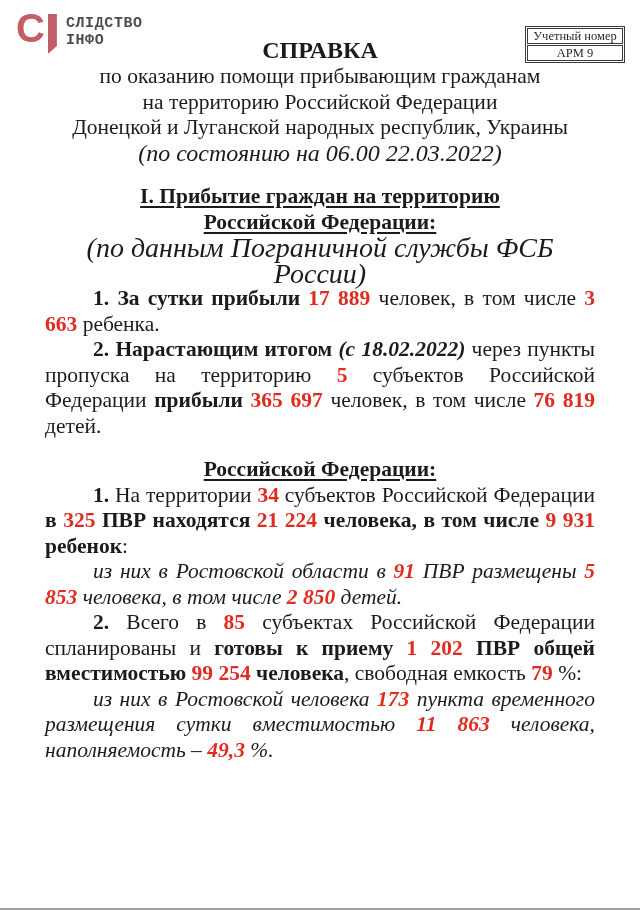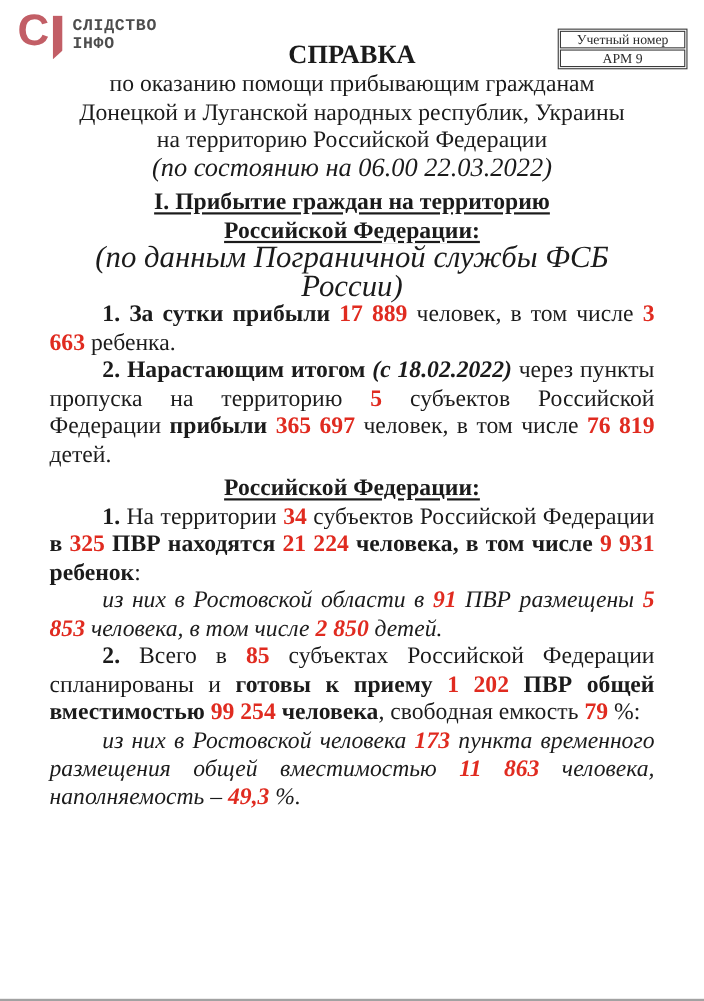--- a/index.html
+++ b/index.html
@@ -48,21 +48,21 @@
     letter-spacing: 0.6px;
     color: var(--logo-gray, #4d4d4d);
     padding-top: 3px;
   }
 
   
   .refbox {
     position: absolute;
     top: 26px;
     right: 15px;
-    width: 118px;
+    width: 100px;
     border: 1px solid #3a3a3a;
     padding: 1px;
     font-size: 12.5px;
     text-align: center;
     line-height: 14px;
     color: #2a2a2a;
   }
   .refbox .cell { border: 1px solid #3a3a3a; padding: 0 2px; }
   .refbox .cell + .cell { margin-top: 1px; }
 
@@ -79,21 +79,21 @@
     text-align: center;
     font-size: 21.5px;
     line-height: 25.5px;
   }
   .date-line {
     text-align: center;
     font-size: 24px;
     line-height: 25.5px;
     font-style: italic;
   }
-  .sec-head { margin-top: 5px; text-align: center; }
+  .sec-head { margin-top: 18px; text-align: center; }
   .sec-head-line {
     font-size: 21.5px;
     line-height: 25.5px;
     font-weight: 700;
     text-decoration: underline;
     text-underline-offset: 3px;
   }
   .sec-note {
     text-align: center;
     font-style: italic;
@@ -130,22 +130,22 @@
 
   <div class="refbox">
     <div class="cell">Учетный номер</div>
     <div class="cell">АРМ 9</div>
   </div>
 
   <div class="content">
 
     <div class="doc-title">СПРАВКА</div>
     <div class="subtitle-line">по оказанию помощи прибывающим гражданам</div>
+    <div class="subtitle-line">на территорию Российской Федерации</div>
     <div class="subtitle-line">Донецкой и Луганской народных республик, Украины</div>
-    <div class="subtitle-line">на территорию Российской Федерации</div>
     <div class="date-line">(по состоянию на 06.00 22.03.2022)</div>
 
     <div>
       <div class="sec-head">
         <div class="sec-head-line">I. Прибытие граждан на территорию</div>
         <div class="sec-head-line">Российской Федерации:</div>
       </div>
       <div class="sec-note">(по данным Пограничной службы ФСБ России)</div>
       <div>
           <p class="para"><span class="b">1. За сутки прибыли </span><span class="r">17 889</span><span> человек, в том числе </span><span class="r">3 663</span><span> ребенка.</span></p>
@@ -154,18 +154,18 @@
     </div>
 
     <div>
       <div class="sec-head">
         <div class="sec-head-line">Российской Федерации:</div>
       </div>
       <div>
           <p class="para"><span class="b">1.</span><span> На территории </span><span class="r">34</span><span> субъектов Российской Федерации </span><span class="b">в </span><span class="r">325</span><span class="b"> ПВР находятся </span><span class="r">21 224</span><span class="b"> человека, в том числе </span><span class="r">9 931</span><span class="b"> ребенок</span><span>:</span></p>
           <p class="para em"><span class="i">из них в Ростовской области в </span><span class="i r">91</span><span class="i"> ПВР размещены </span><span class="i r">5 853</span><span class="i"> человека, в том числе </span><span class="i r">2 850</span><span class="i"> детей.</span></p>
           <p class="para"><span class="b">2.</span><span> Всего в </span><span class="r">85</span><span> субъектах Российской Федерации спланированы и </span><span class="b">готовы к приему </span><span class="r">1 202</span><span class="b"> ПВР общей вместимостью </span><span class="r">99 254</span><span class="b"> человека</span><span>, свободная емкость </span><span class="r">79</span><span> %:</span></p>
-          <p class="para em"><span class="i">из них в Ростовской человека </span><span class="i r">173</span><span class="i"> пункта временного размещения общей вместимостью </span><span class="i r">11 863</span><span class="i"> человека, наполняемость – </span><span class="i r">49,3</span><span class="i"> %.</span></p>
+          <p class="para em"><span class="i">из них в Ростовской человека </span><span class="i r">173</span><span class="i"> пункта временного размещения сутки вместимостью </span><span class="i r">11 863</span><span class="i"> человека, наполняемость – </span><span class="i r">49,3</span><span class="i"> %.</span></p>
         </div>
     </div>
 
   </div>
 </div>
 
 </body></html>

